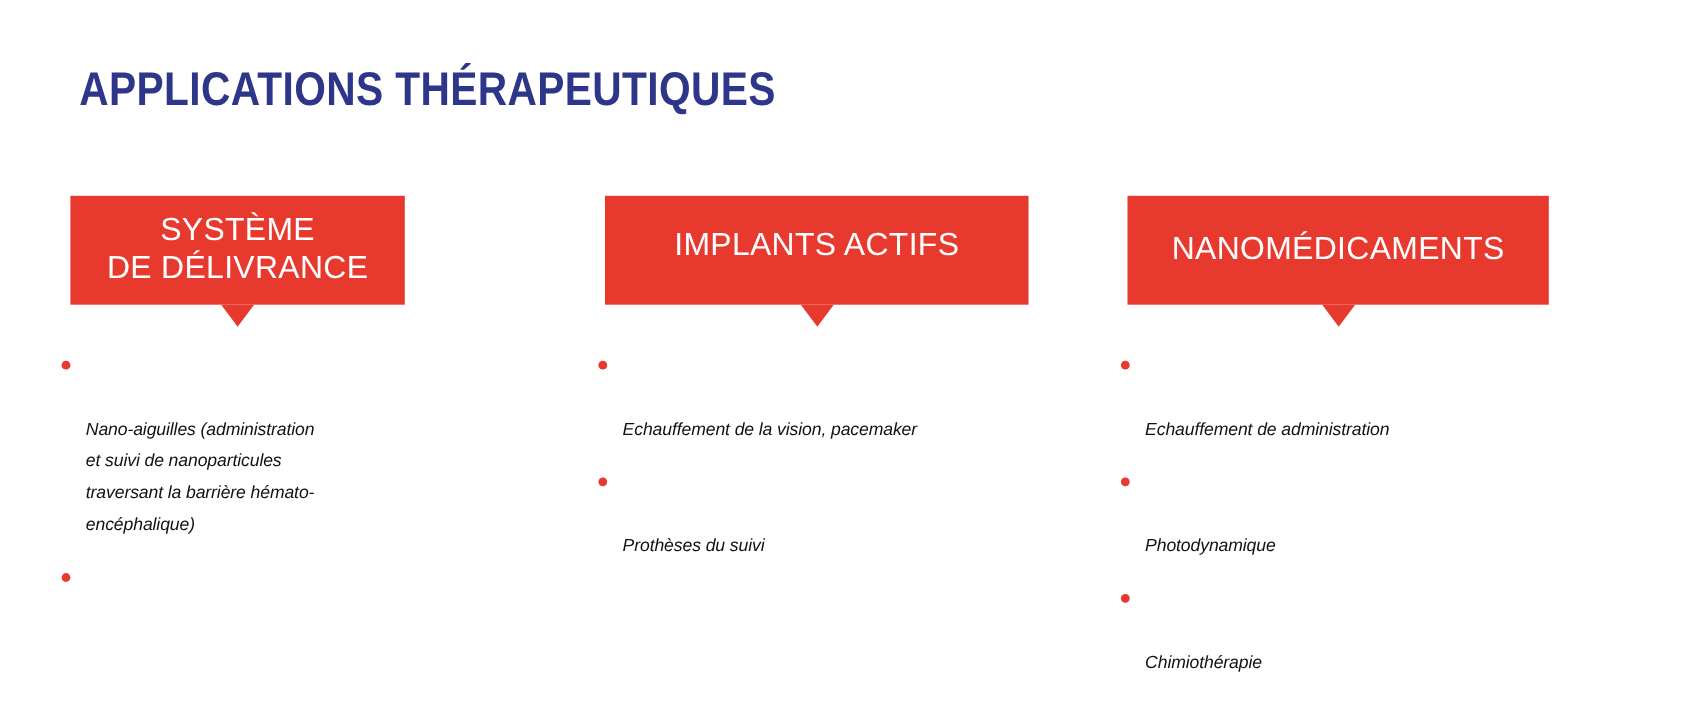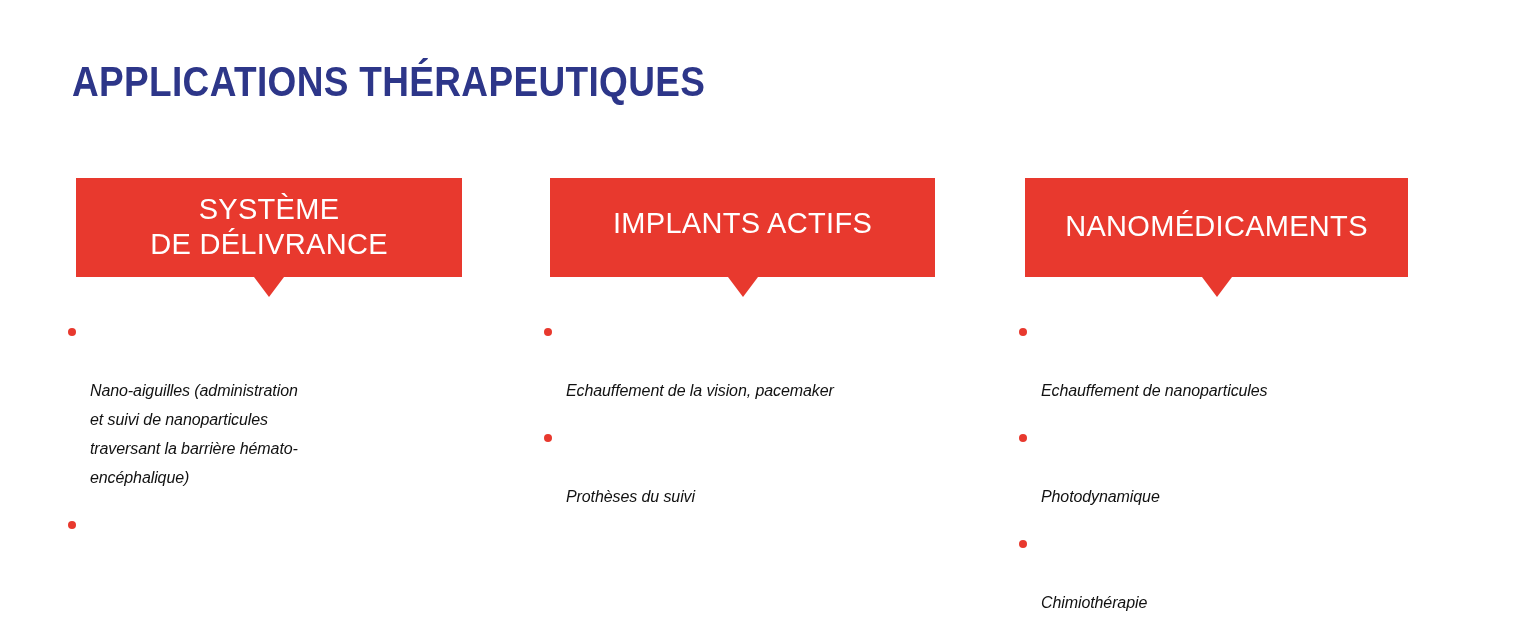--- a/index.html
+++ b/index.html
@@ -36,21 +36,21 @@
     position: absolute;
     left: 0;
     top: 0;
     width: 1536px;
     height: 640px;
   }
   .column {
     position: absolute;
     top: 178px;
   }
-  .col-1 { left: 76px;   width: 386px; }
+  .col-1 { left: 64px;   width: 304px; }
   .col-2 { left: 550px;  width: 385px; }
   .col-3 { left: 1025px; width: 383px; }
 
   
   .banner {
     position: relative;
     background: #e8392e;
     color: #ffffff;
     text-align: center;
     box-sizing: border-box;
@@ -167,21 +167,21 @@
       </ul>
     </div>
 
     <div class="column col-3">
       <div class="banner">
         <span class="banner-text">NANOMÉDICAMENTS</span>
       </div>
       <ul class="bullet-list">
         <li class="bullet-item">
           <span class="bullet-dot"></span>
-          <span>Echauffement de nanoparticules</span>
+          <span>Echauffement de administration</span>
         </li>
         <li class="bullet-item">
           <span class="bullet-dot"></span>
           <span>Photodynamique</span>
         </li>
         <li class="bullet-item">
           <span class="bullet-dot"></span>
           <span>Chimiothérapie</span>
         </li>
         <li class="bullet-item">

